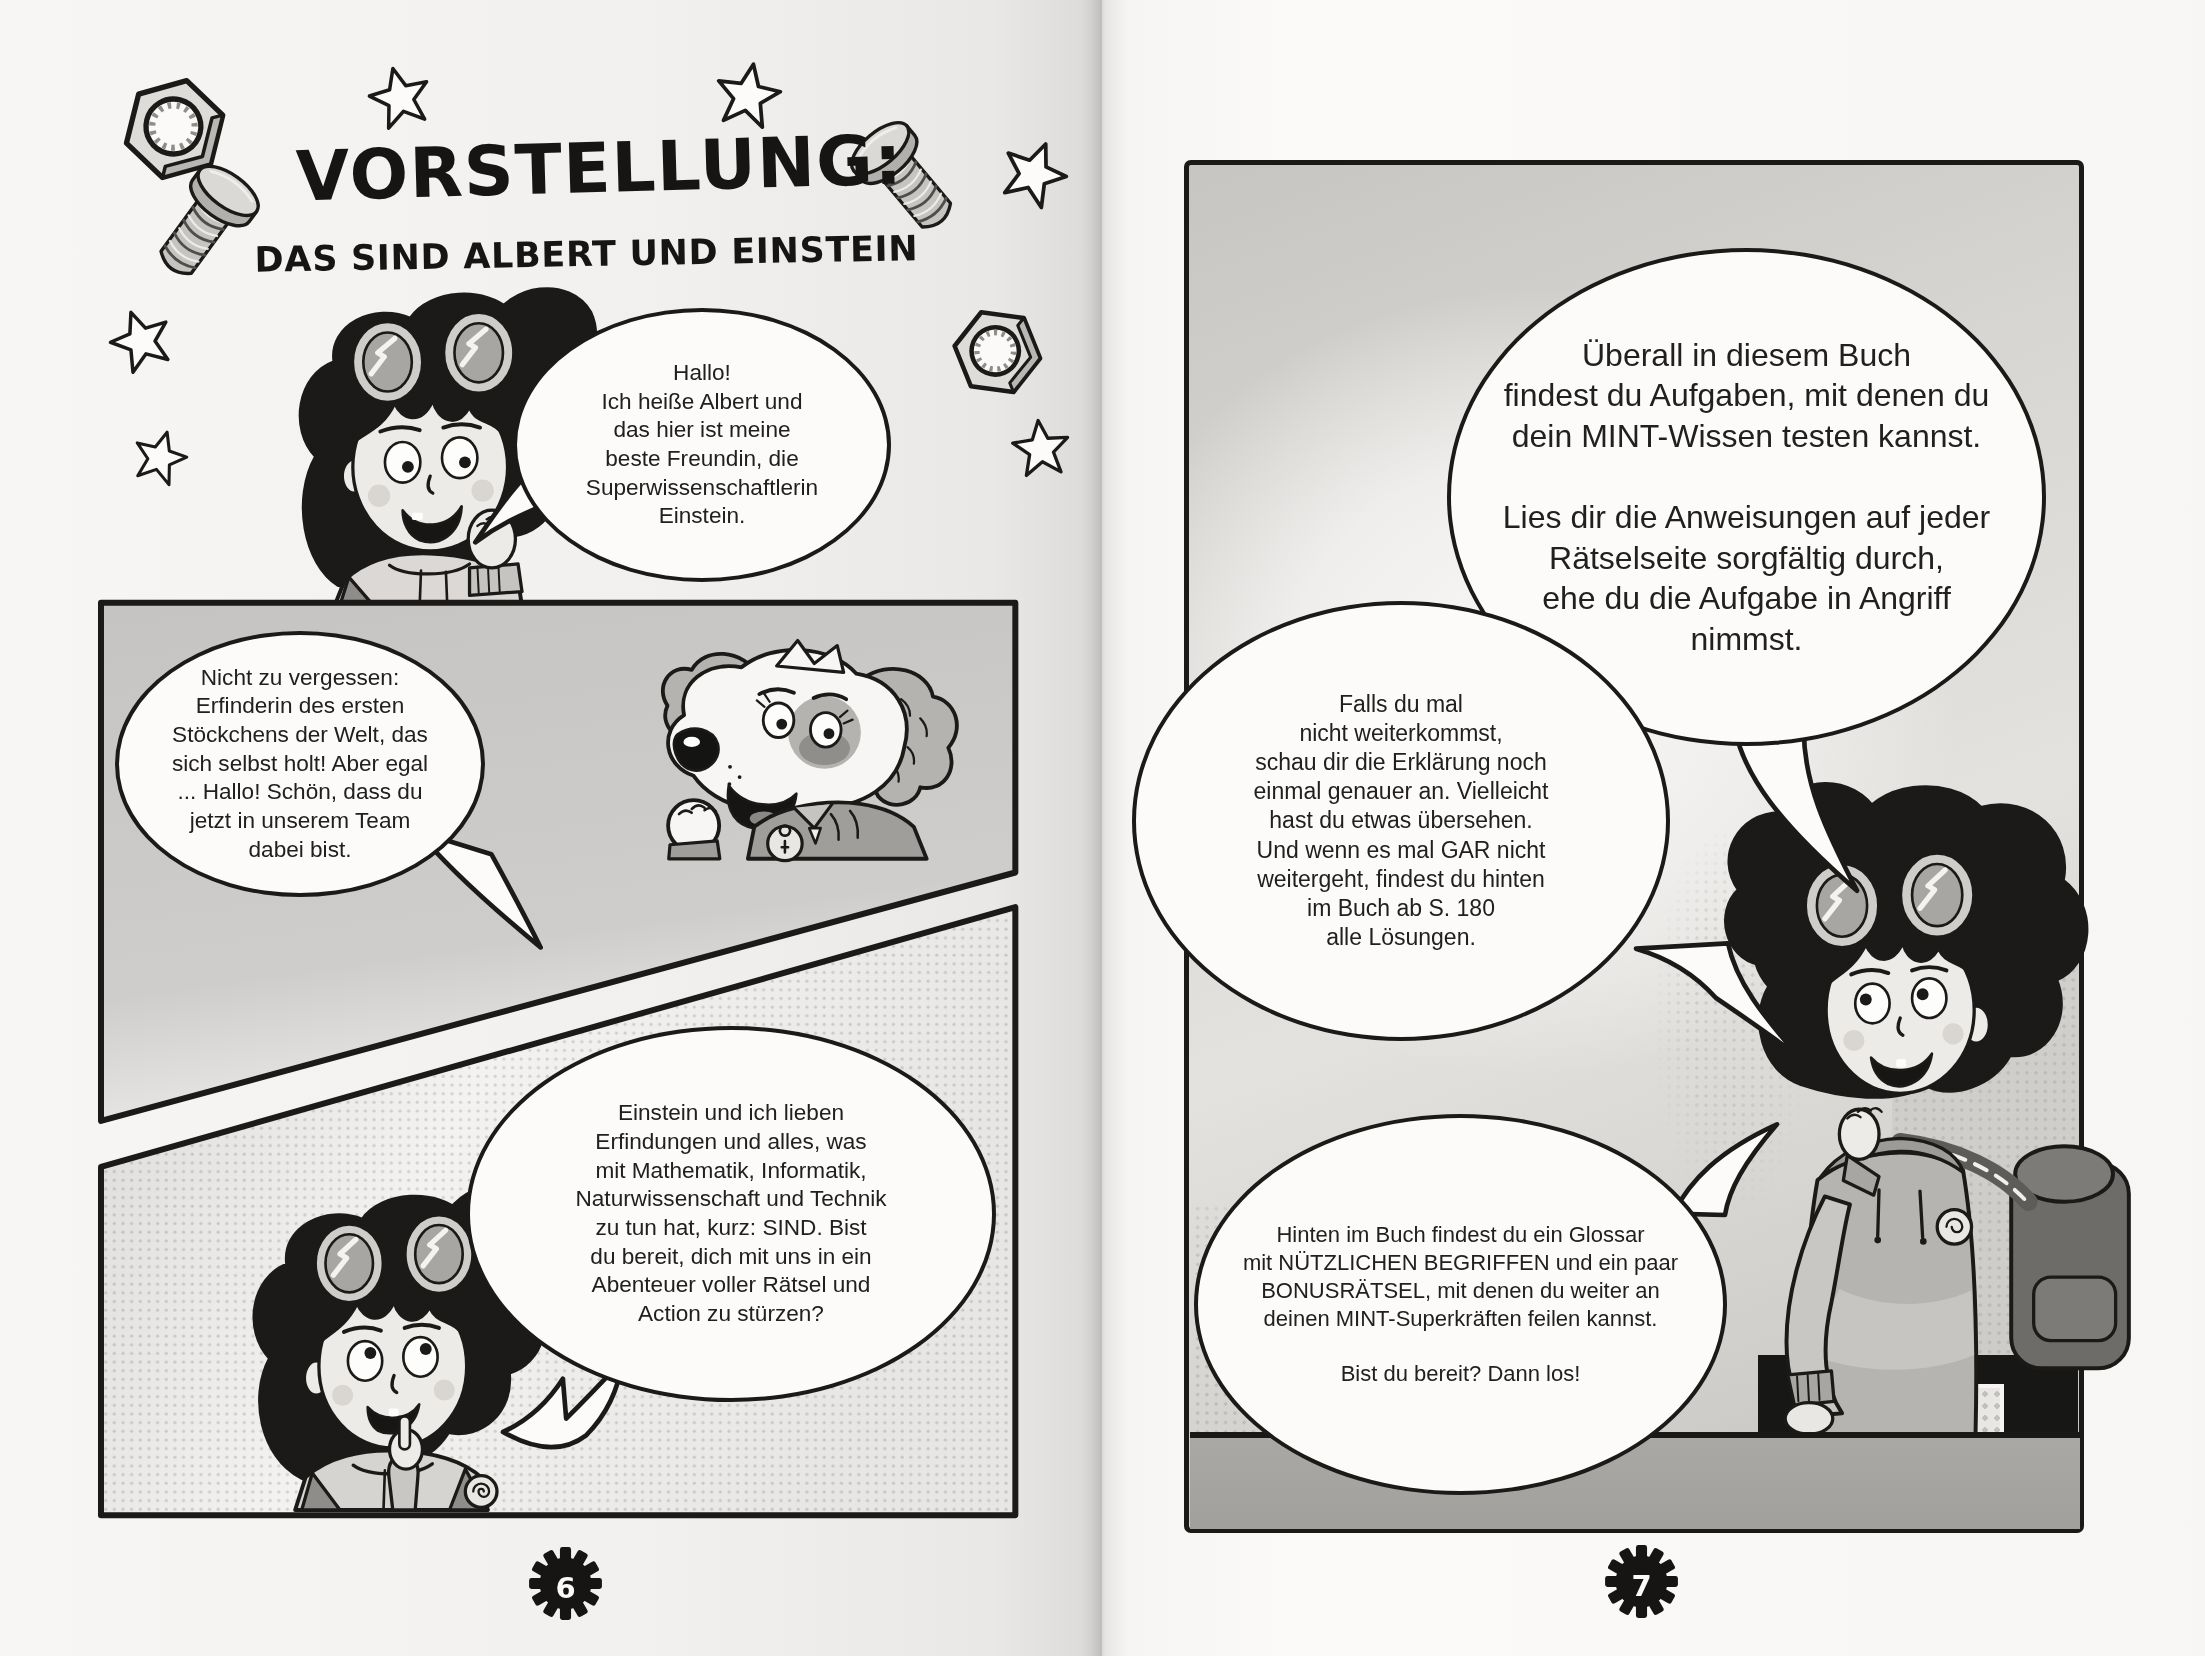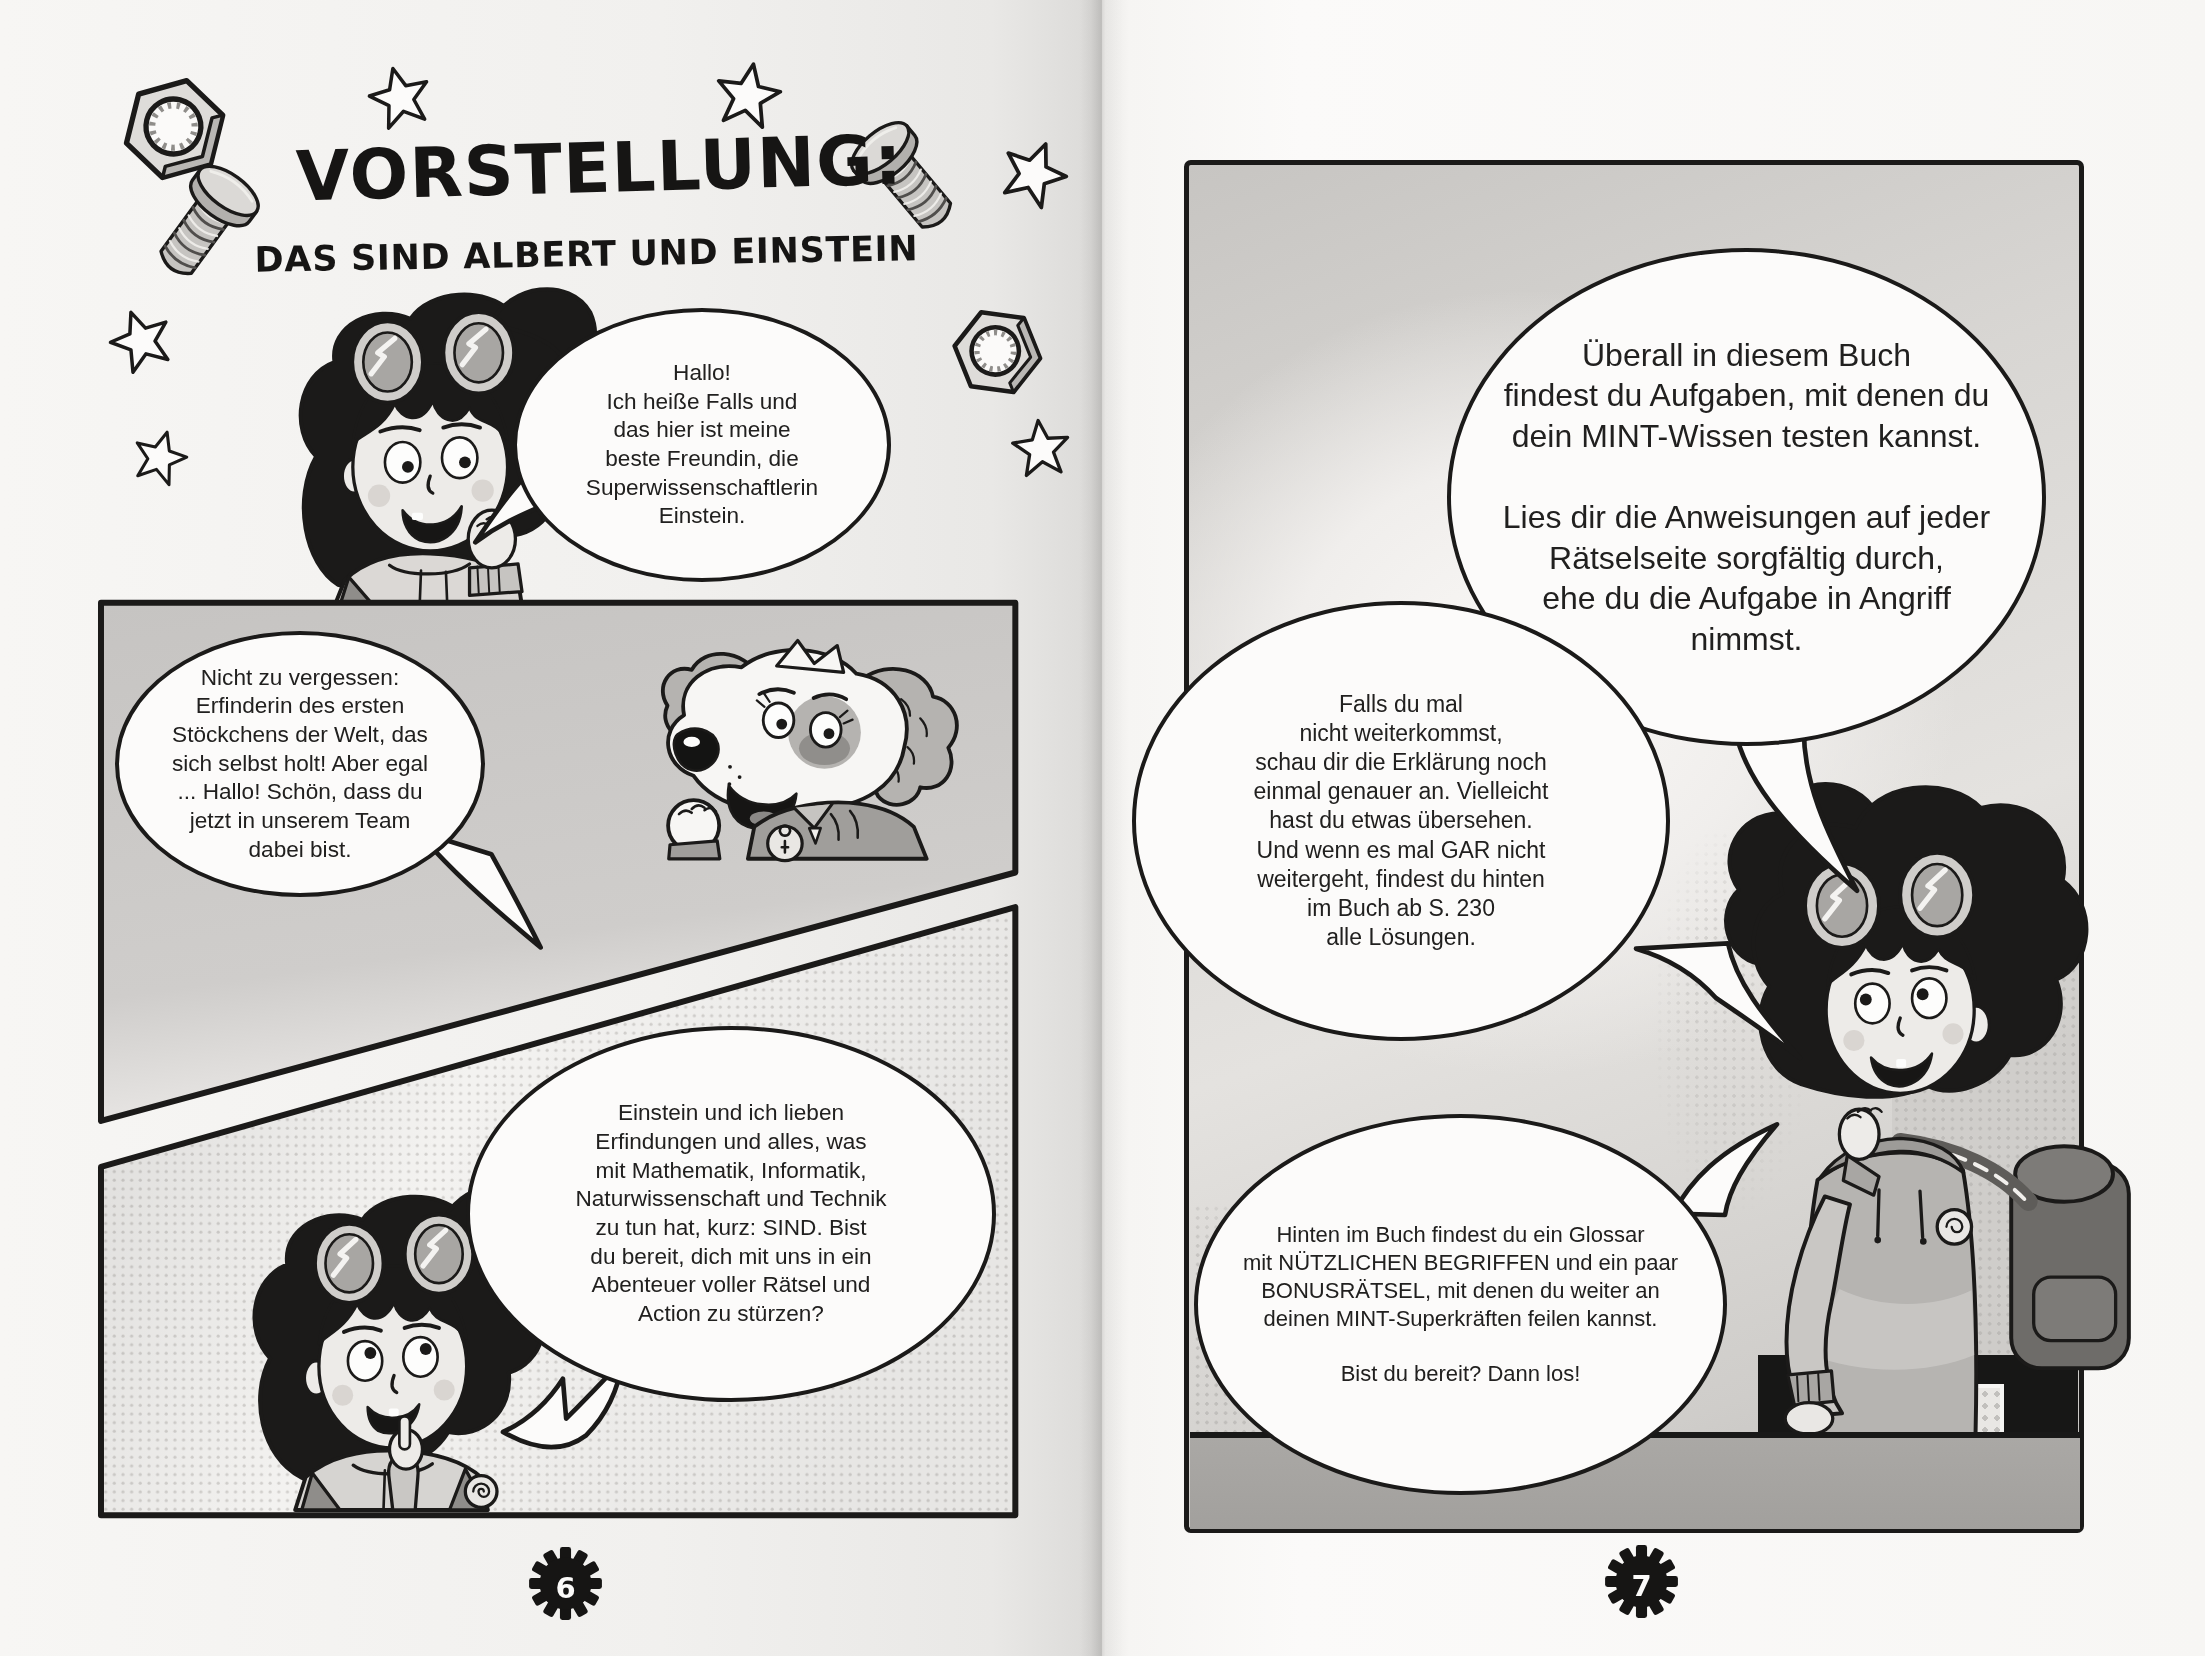--- a/index.html
+++ b/index.html
@@ -162,21 +162,21 @@
         <ellipse cx="352" cy="398" rx="36" ry="44" fill="#edebe8" stroke-width="5"></ellipse>
         <path d="M330,378 q10,-8 18,0 M344,368 q10,-8 18,0 M360,362 q10,-6 16,2" fill="none" stroke-width="3.5"></path>
       </g>
     </svg>
 
     <svg class="tail" style="left:470px;top:436px;width:93px;height:113px" viewBox="0 0 140 170">
         <path d="M135,12 C80,55 45,105 8,160 C55,125 95,112 138,92 Z"></path>
       </svg>
     <div class="bubble" style="left:513px;top:308px;width:378px;height:274px">
       <div class="bubble-text" style="font-size:22.6px">Hallo!
-Ich heiße Falls und
+Ich heiße Albert und
 das hier ist meine
 beste Freundin, die
 Superwissenschaftlerin
 Einstein.</div>
     </div>
 
     <svg class="abs" style="left:93px;top:596px;width:929px;height:533px;z-index:5" viewBox="0 0 1395 800">
       <defs>
         <linearGradient id="mp" x1="0" y1="0" x2="0.25" y2="1">
           <stop offset="0" stop-color="#c6c4c2"></stop>
@@ -389,21 +389,21 @@
       <path d="M12,22 C60,36 100,60 132,96 C182,130 226,160 258,186 C202,122 162,72 150,14 Z"></path>
     </svg>
   <div class="bubble" style="left:1132px;top:601px;width:538px;height:440px">
     <div class="bubble-text" style="font-size:23px">Falls du mal
 nicht weiterkommst,
 schau dir die Erklärung noch
 einmal genauer an. Vielleicht
 hast du etwas übersehen.
 Und wenn es mal GAR nicht
 weitergeht, findest du hinten
-im Buch ab S. 230
+im Buch ab S. 180
 alle Lösungen.</div>
   </div>
 
   <svg class="tail" style="left:1665px;top:1119px;width:120px;height:100px" viewBox="0 0 180 150">
       <path d="M12,142 C38,92 80,48 168,8 C118,66 96,106 90,144 Z"></path>
     </svg>
   <div class="bubble" style="left:1194px;top:1114px;width:533px;height:381px">
     <div class="bubble-text" style="font-size:22px;padding:0 3%">Hinten im Buch findest du ein Glossar
 mit NÜTZLICHEN BEGRIFFEN und ein paar
 BONUSRÄTSEL, mit denen du weiter an

